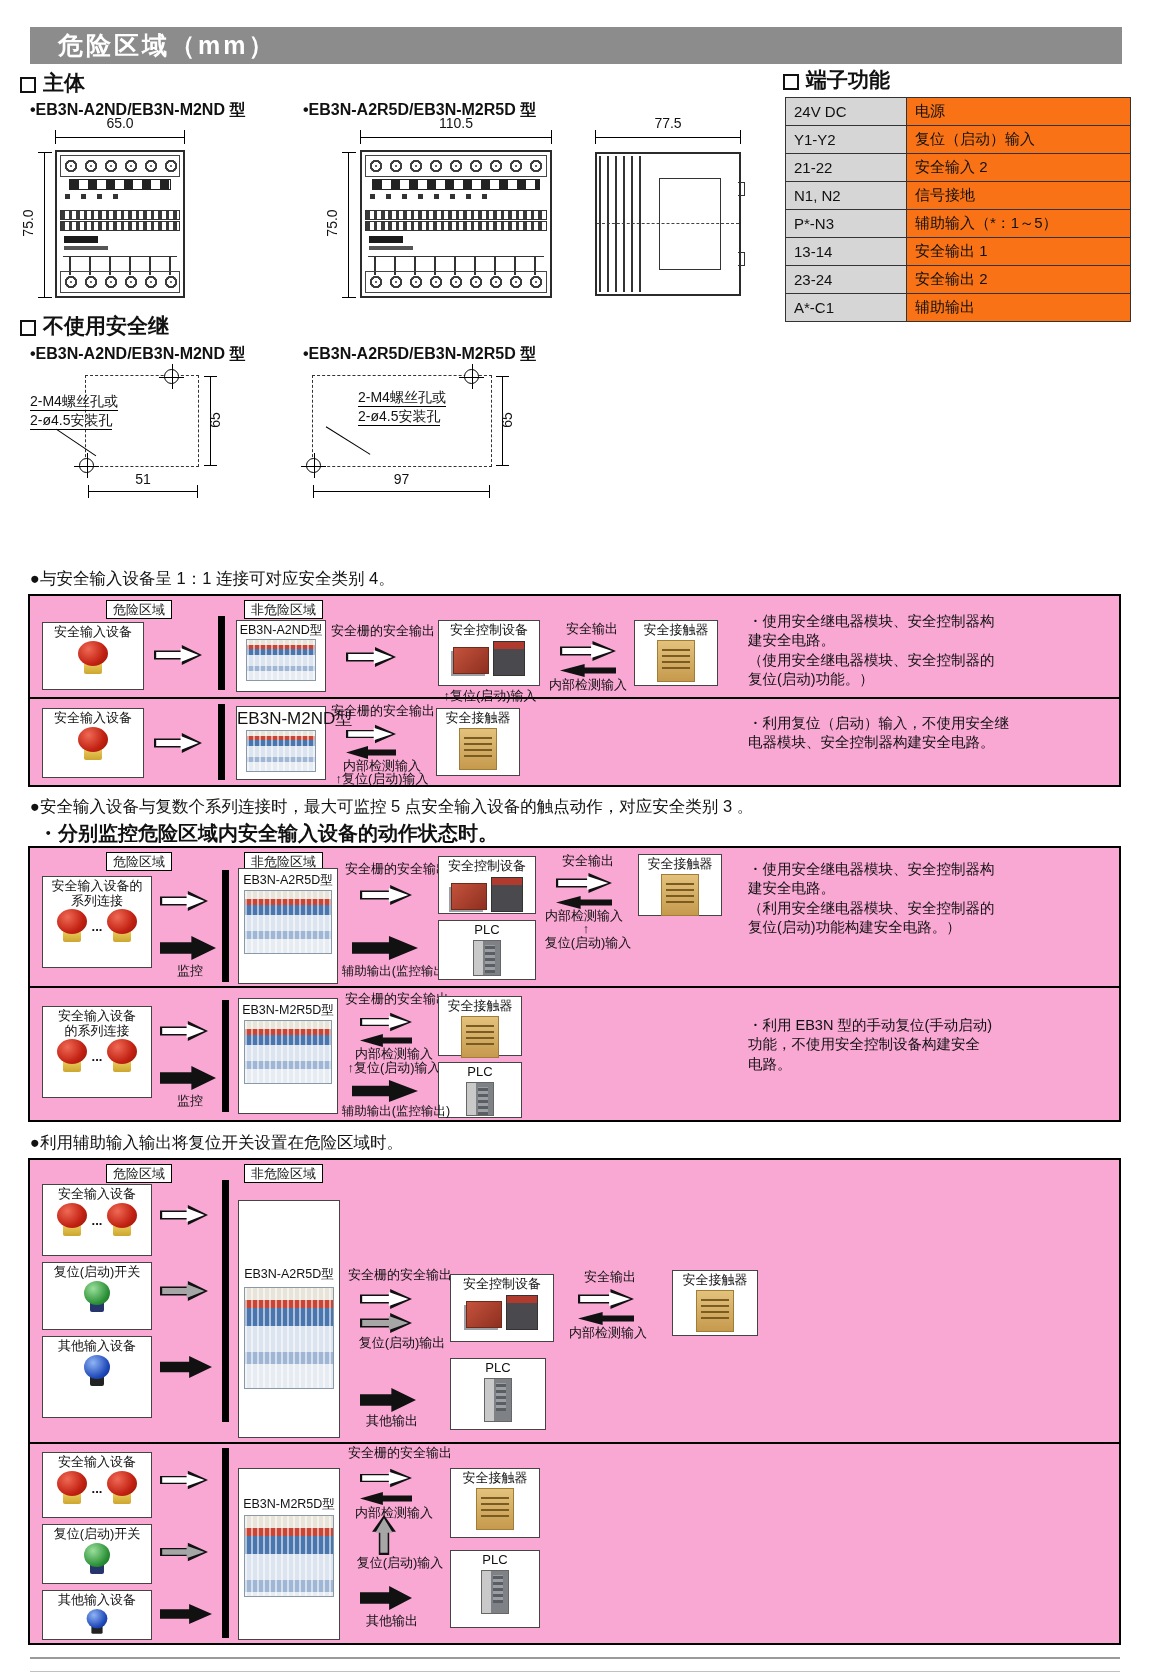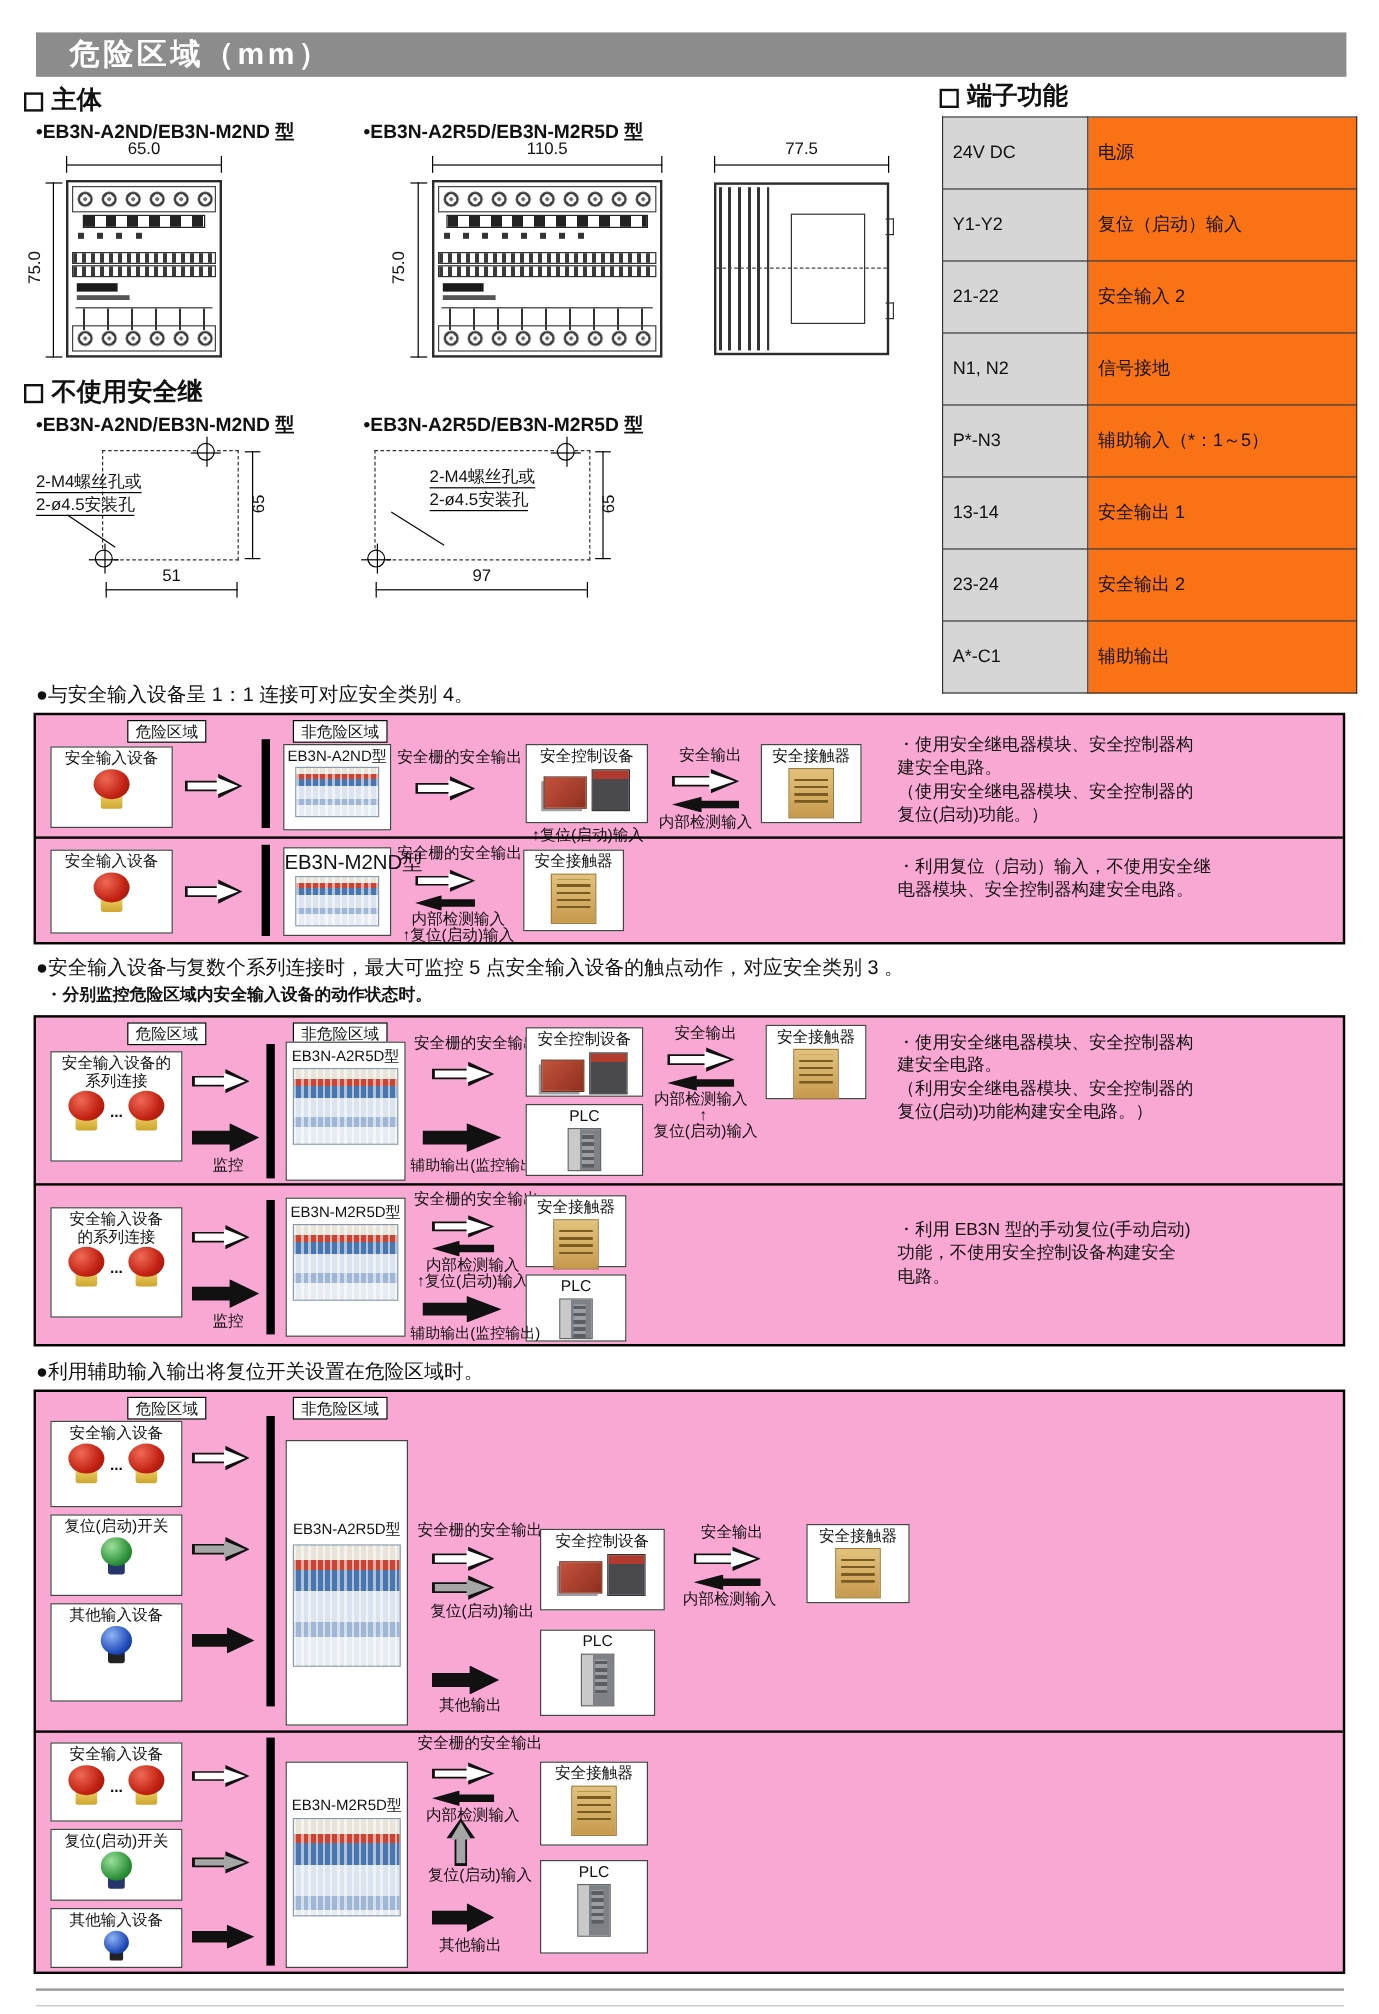--- a/index.html
+++ b/index.html
@@ -5,21 +5,21 @@
   html,body{margin:0;padding:0;background:#fff}
   #page{position:relative;width:1149px;height:1678px;background:#fff;overflow:hidden;
         font-family:"Liberation Sans","DejaVu Sans",sans-serif;color:#111}
   .abs{position:absolute}
   .hdr{background:#8c8c8c;color:#fff;font-size:25px;font-weight:bold;letter-spacing:3px;
        line-height:37px;padding-left:28px;box-sizing:border-box}
   .h2{font-size:21px;font-weight:bold;display:flex;align-items:center;gap:7px;white-space:nowrap}
   .sq{display:inline-block;width:12px;height:12px;border:2.5px solid #111;margin-top:3px}
   .mlabel{font-size:16px;font-weight:bold;white-space:nowrap}
   .btxt{font-size:16.5px;font-weight:normal;white-space:nowrap}
-  .stxt{font-size:14px;font-weight:bold;white-space:nowrap}
+  .stxt{font-size:20px;font-weight:bold;white-space:nowrap}
   .dimtxt{position:absolute;font-size:14px;text-align:center}
   .rot{transform:rotate(-90deg);transform-origin:center}
   .dl{position:absolute;background:#000}
   .lh{height:1.3px}.lv{width:1.3px}
   .devbox{position:absolute;border:2px solid #2b2b2b;background:#fff;box-sizing:border-box}
   .screws{position:absolute;border:1px solid #444;
     background-image:radial-gradient(circle 7px at 10px 50%, #666 0 1.5px, #fff 1.5px 4px, #3d3d3d 4px 6px, transparent 6.5px);
     background-size:20px 100%;background-repeat:repeat-x}
   .tband{position:absolute;border:1px solid #222;background:repeating-linear-gradient(90deg,#222 0 9px,#fff 9px 18px)}
   .ind{position:absolute;background:repeating-linear-gradient(90deg,#333 0 5px,transparent 5px 16px)}
@@ -73,21 +73,21 @@
      background:linear-gradient(180deg,#e8e4da 0 12px,#c84434 12px 20px,#4a76b0 20px 38px,#dce4ef 38px 64px,#9fb6d4 64px 76px,#e7ebf2 76px 100px)}
   .modXL::after{content:"";position:absolute;inset:0;background:repeating-linear-gradient(90deg,rgba(255,255,255,.55) 0 2px,transparent 2px 6px)}
   .cico{position:relative;width:78px;height:36px;margin:2px auto 0}
   .cico::before{content:"";position:absolute;left:3px;top:7px;width:34px;height:25px;background:linear-gradient(135deg,#c4533d,#8e2f1f);border:1px solid #702a1a;box-shadow:-3px 3px 0 -1px #9aa0a6}
   .cico::after{content:"";position:absolute;right:3px;top:1px;width:30px;height:33px;background:linear-gradient(180deg,#b03a2e 0 7px,#4a4a4e 7px 100%);border:1px solid #333}
   .kico{position:relative;width:36px;height:40px;margin:2px auto 0;background:linear-gradient(180deg,#e3c27c,#c69a4e);border:1px solid #a07c36}
   .kico::before{content:"";position:absolute;left:4px;right:4px;top:4px;height:24px;background:repeating-linear-gradient(0deg,#7a5c22 0 2px,transparent 2px 6px)}
   .pico{position:relative;width:26px;height:42px;margin:2px auto 0;background:linear-gradient(90deg,#c9c9c9 0 9px,#7e8287 9px 26px);border:1px solid #666}
   .pico::before{content:"";position:absolute;left:11px;top:4px;width:10px;height:28px;background:repeating-linear-gradient(0deg,#5a5d61 0 3px,#9b9fa4 3px 6px)}
   table.ttable{position:absolute;border-collapse:collapse;font-size:15px}
-  table.ttable td{border:1.3px solid #333;height:21px;padding:19px 8px;white-space:nowrap}
+  table.ttable td{border:1.3px solid #333;height:21px;padding:3px 8px;white-space:nowrap}
   table.ttable td.c1{width:104px;background:#d6d6d6}
   table.ttable td.c2{width:207px;background:#f97316}
   .rule{position:absolute;background:#9a9a9a}
 </style>
 </head>
 <body>
 
 <div id="page">
 
   <div class="abs hdr" style="left:30px;top:27px;width:1092px;height:37px">

